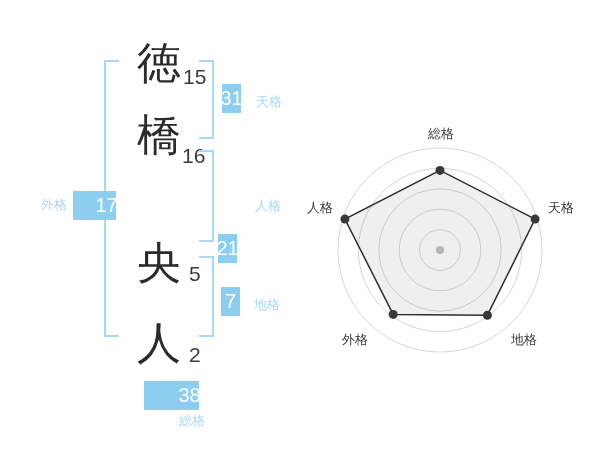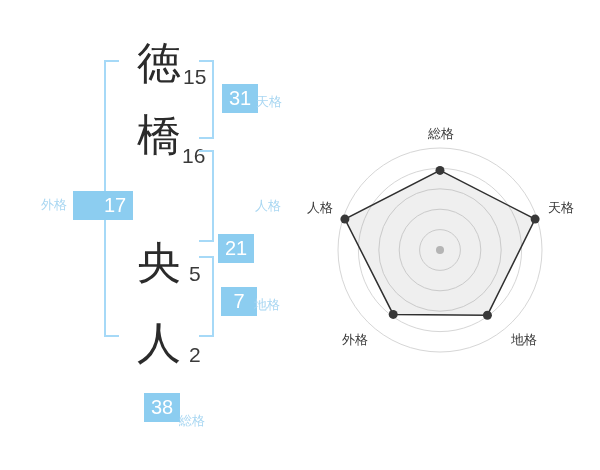--- a/index.html
+++ b/index.html
@@ -31,28 +31,28 @@
   }
   .bracket-right{
     left:199px;width:15px;
     border:2px solid #a6d9f7;border-left:none;
   }
   .bracket-tenkaku{top:60px;height:79px;}
   .bracket-jinkaku{top:150px;height:92px;}
   .bracket-chikaku{top:256px;height:81px;}
   
   .badge{
-    position:absolute;width:36px;height:29px;background:#8ccdf0;color:#ffffff;
+    position:absolute;width:19px;height:29px;background:#8ccdf0;color:#ffffff;
     font-size:20px;display:flex;align-items:center;justify-content:center;
   }
   .badge-tenkaku{left:222px;top:84px;}
   .badge-jinkaku{left:218px;top:188px;margin-top:46px;}
   .badge-chikaku{left:221px;top:287px;}
   .badge-gaikaku{left:73px;top:191px;padding-left:24px;}
-  .badge-soukaku{left:144px;top:393px;}
+  .badge-soukaku{left:144px;top:381px;padding-left:36px;}
   .kaku-label{
     position:absolute;font-size:13px;line-height:1;color:#a9d7f2;white-space:nowrap;
   }
   .label-tenkaku{left:256px;top:95px;}
   .label-jinkaku{left:255px;top:199px;}
   .label-chikaku{left:254px;top:298px;}
   .label-gaikaku{left:41px;top:198px;}
   .label-soukaku{left:179px;top:414px;}
   
   .radar{position:absolute;left:280px;top:100px;width:320px;height:300px;}

